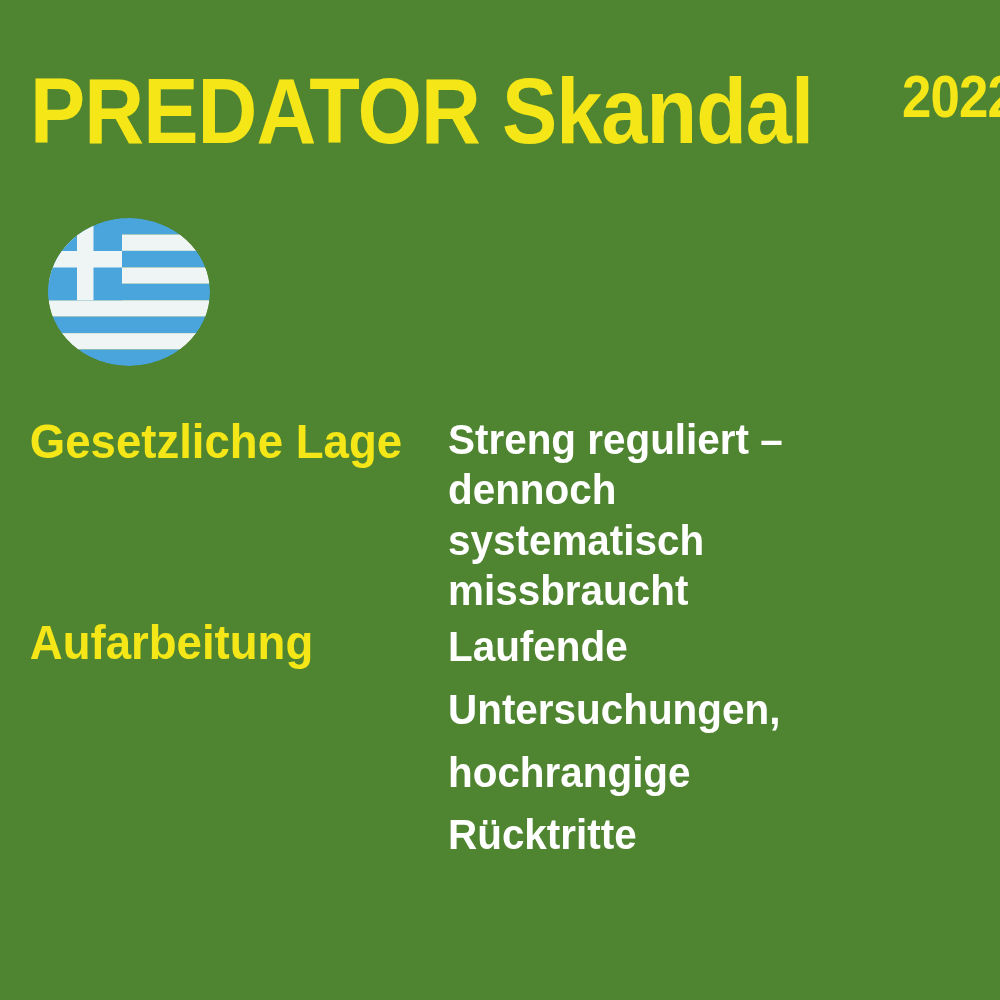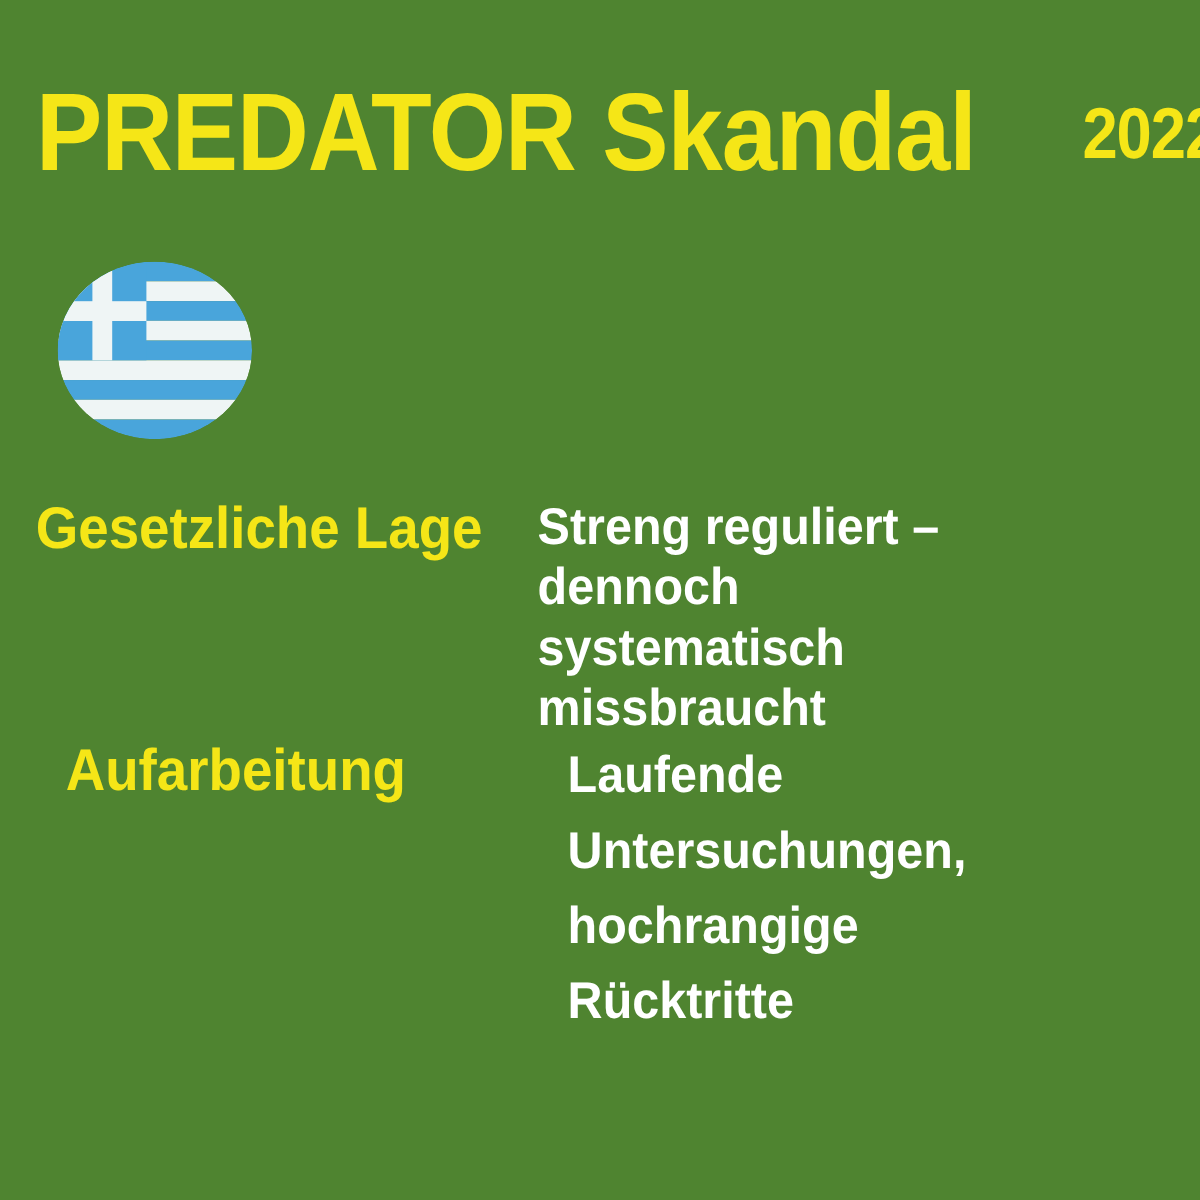--- a/index.html
+++ b/index.html
@@ -21,21 +21,21 @@
     overflow: hidden;
   }
 
   
   .title-row {
     position: absolute;
     left: 30px;
     top: 68px;
     width: 960px;
     display: flex;
-    align-items: center;
+    align-items: flex-start;
     white-space: nowrap;
   }
   .title-main {
     font-size: 92px;
     font-weight: 700;
     line-height: 0.95;
     color: #F5E617;
     letter-spacing: -1px;
     transform: scaleX(0.90);
     transform-origin: left bottom;
@@ -74,21 +74,21 @@
     position: absolute;
     left: 0;
     top: 414px;
     width: 912px;
   }
   .row {
     position: relative;
     display: flex;
     align-items: flex-start;
   }
-  .row + .row { margin-top: 0; padding-left: 25px; }
+  .row + .row { margin-top: 0; }
 
   .row-label {
     flex: 0 0 448px;
     padding-left: 32px;
     box-sizing: border-box;
     font-size: 49px;
     font-weight: 700;
     color: #F5E617;
     line-height: 1.12;
     transform: scaleX(0.93);

